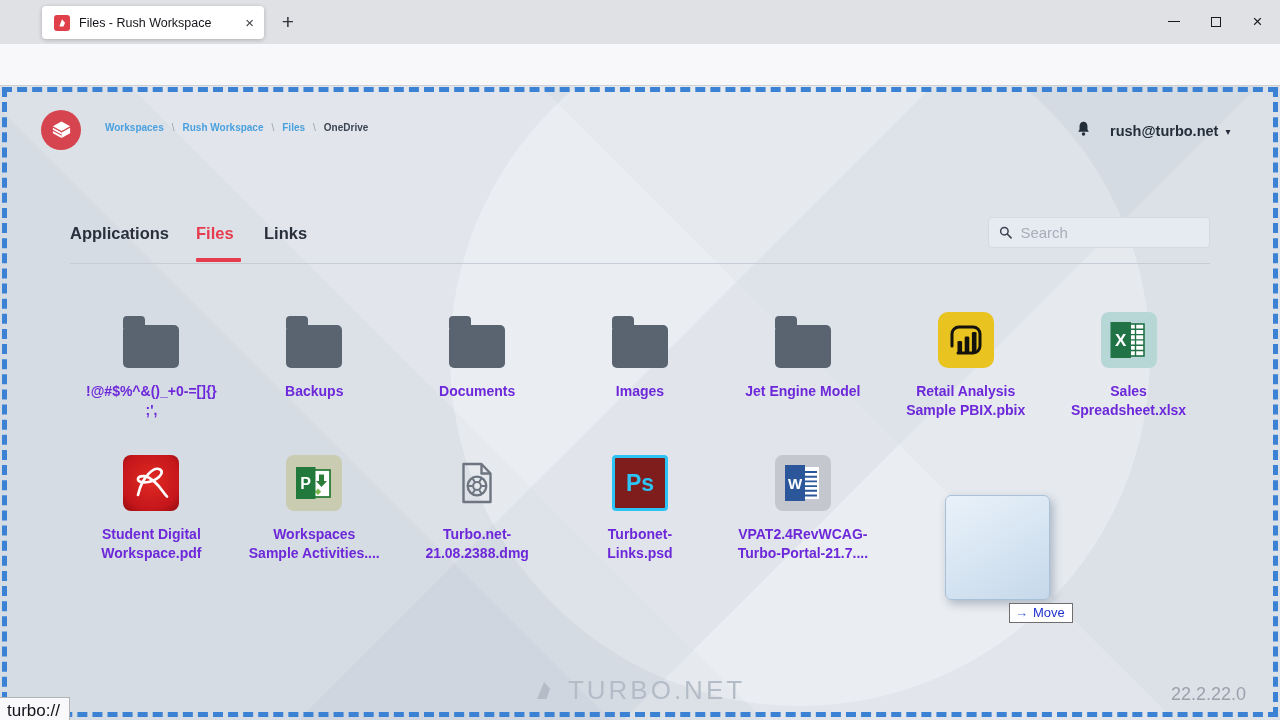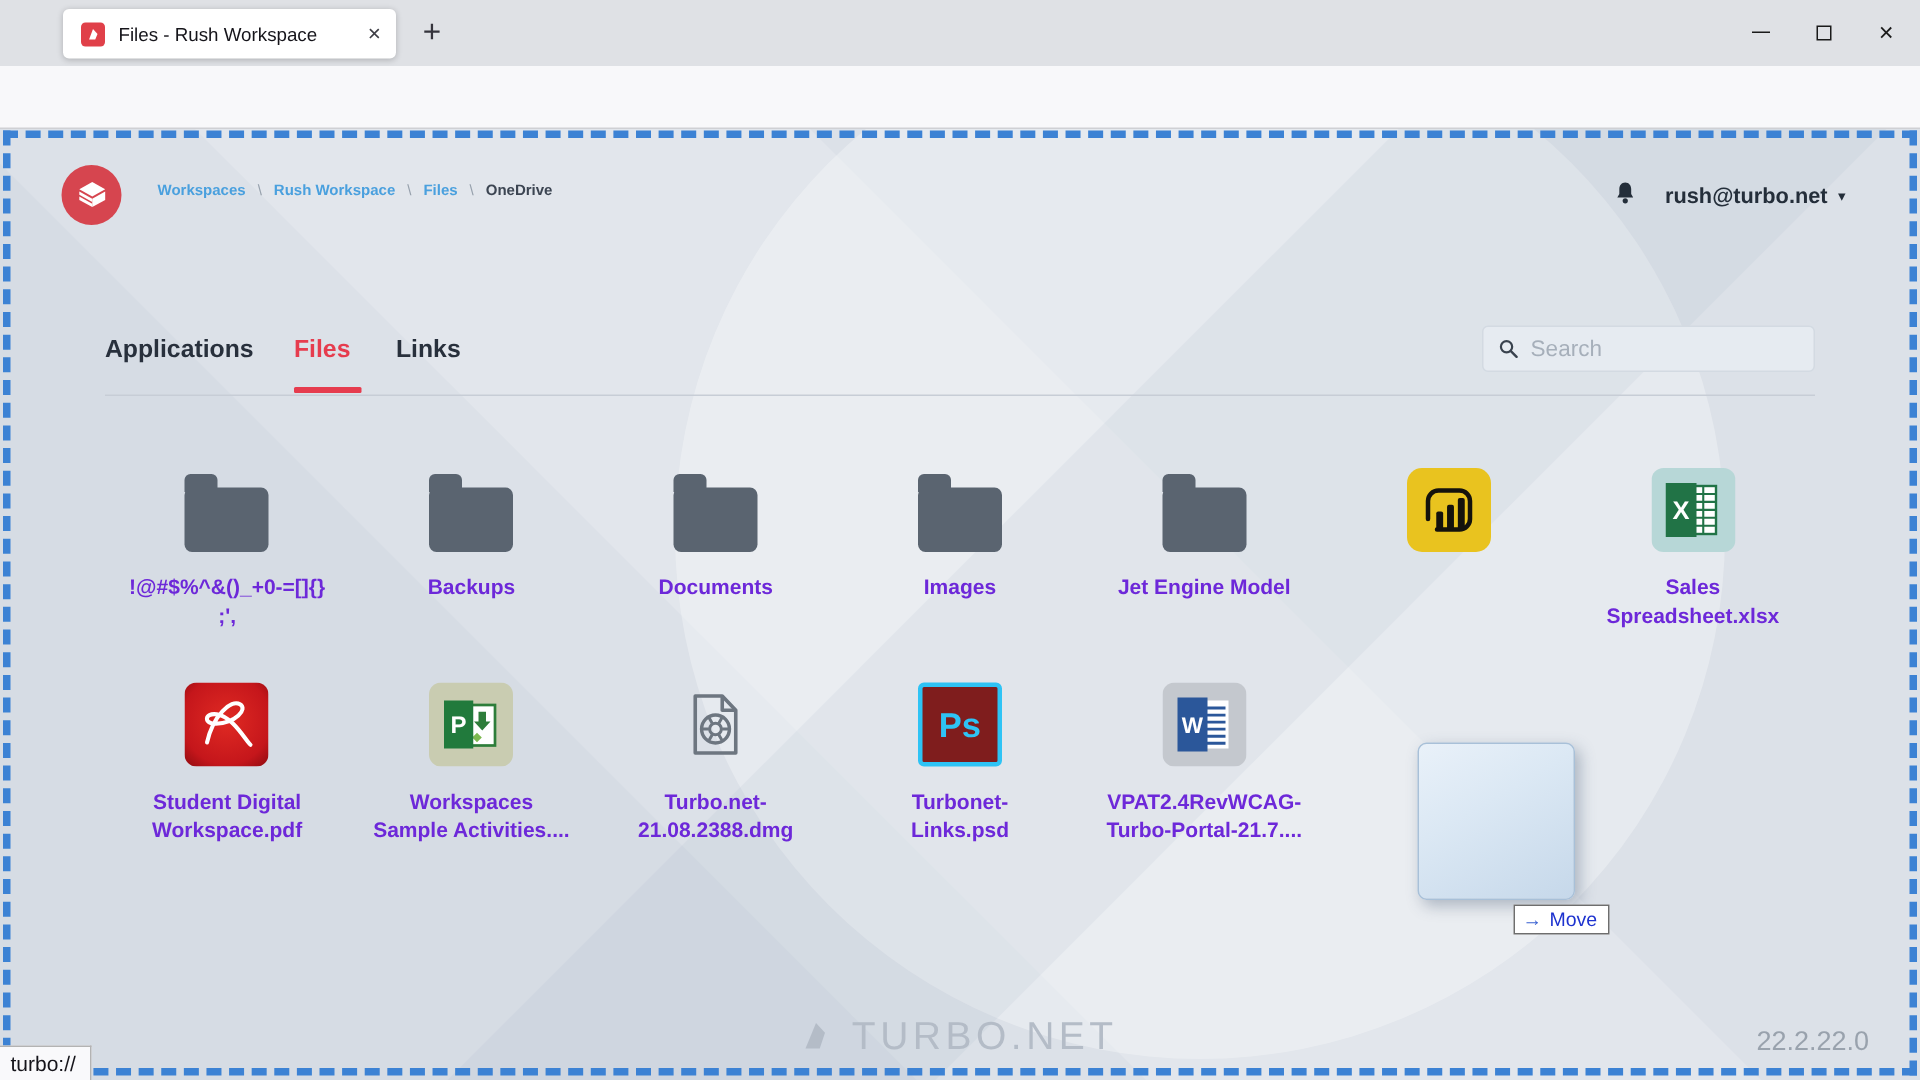--- a/index.html
+++ b/index.html
@@ -85,21 +85,21 @@
            border:1px solid #a8c0d8; box-shadow:3px 4px 10px rgba(60,80,110,.35); }
   .move-tip { position:absolute; left:1009px; top:517px; background:#fff; border:1px solid #6e6e6e; padding:1px 7px 2px 5px;
               font-size:13px; color:#1d32cf; z-index:7; display:flex; align-items:center; gap:5px; white-space:nowrap; }
   .move-tip .arr { color:#3c63d2; font-size:13px; }
 
   .brand { position:absolute; left:0; top:589px; width:100%; display:flex; align-items:center; justify-content:center; gap:11px; z-index:1; }
   .brand span { font-size:26px; font-weight:400; letter-spacing:3px; color:#b4bcc7; }
   .version { position:absolute; right:34px; top:598px; font-size:18px; color:#99a2ad; z-index:2; }
 
   .statusbar { position:absolute; left:0; top:697px; height:23px; background:#f9f9fb; border:1px solid #b3b3b3;
-               border-left:none; border-bottom:none; padding:3px 9px 0 7px; font-size:14px; color:#15141a; z-index:10; }
+               border-left:none; border-bottom:none; padding:3px 9px 0 7px; font-size:17px; color:#15141a; z-index:10; }
 </style>
 </head>
 <body>
 
 <div class="window">
 
   <div class="tabbar">
     <div class="tab">
       <div class="favicon">
         <svg width="12" height="12" viewBox="0 0 16 16">
@@ -274,20 +274,24 @@
       <div class="cell">
         <div class="islot">
           <svg width="56" height="56" viewBox="0 0 56 56">
             <rect width="56" height="56" rx="10" fill="#e9c31f"></rect>
             <path d="M20 41h15a7 7 0 0 0 7-7V22a7 7 0 0 0-7-7H21a7 7 0 0 0-7 7v12" stroke="#14120c" stroke-width="3" fill="none" stroke-linecap="round"></path>
             <rect x="19.5" y="29" width="4.6" height="12" rx="1.3" fill="#14120c"></rect>
             <rect x="26.7" y="24.5" width="4.6" height="16.5" rx="1.3" fill="#14120c"></rect>
             <rect x="33.9" y="20" width="4.6" height="21" rx="1.3" fill="#14120c"></rect>
           </svg>
         </div>
+        <div class="flabel">
+            <div>Retail Analysis</div>
+            <div>Sample PBIX.pbix</div>
+          </div>
       </div>
 
       <div class="cell">
         <div class="islot">
           <svg width="56" height="56" viewBox="0 0 56 56">
             <rect width="56" height="56" rx="8" fill="#b7d7d7"></rect>
             <rect x="26" y="12" width="17" height="32" fill="#fff" stroke="#217346" stroke-width="1.6"></rect>
             <path d="M26 17.3h17M26 22.6h17M26 27.9h17M26 33.2h17M26 38.5h17M34.5 12v32" stroke="#217346" stroke-width="1.4"></path>
             <rect x="9.5" y="10" width="20.5" height="36" fill="#217346"></rect>
             <text x="19.7" y="34" text-anchor="middle" font-family="Liberation Sans, DejaVu Sans, sans-serif" font-size="17" font-weight="bold" fill="#fff">X</text>

